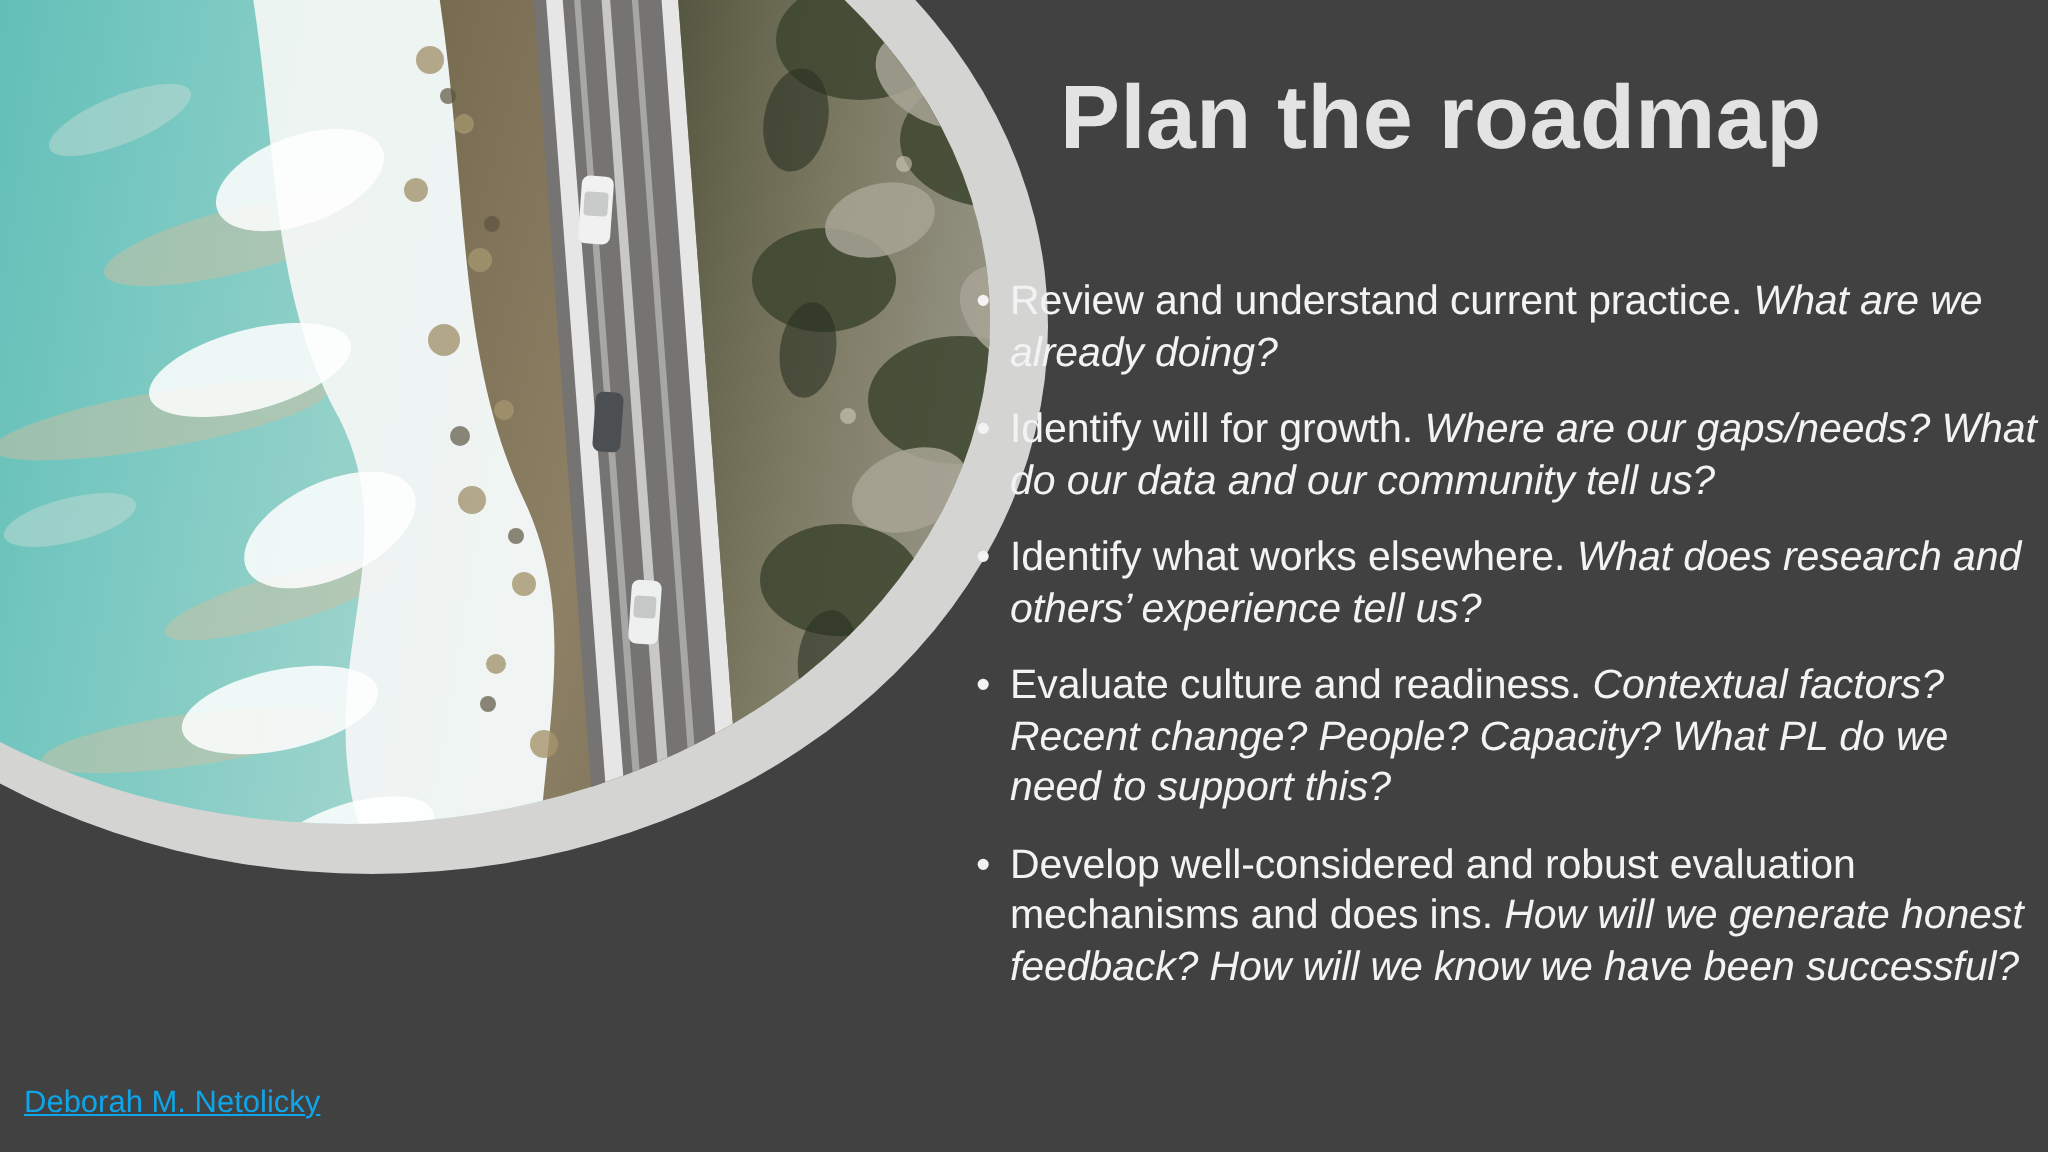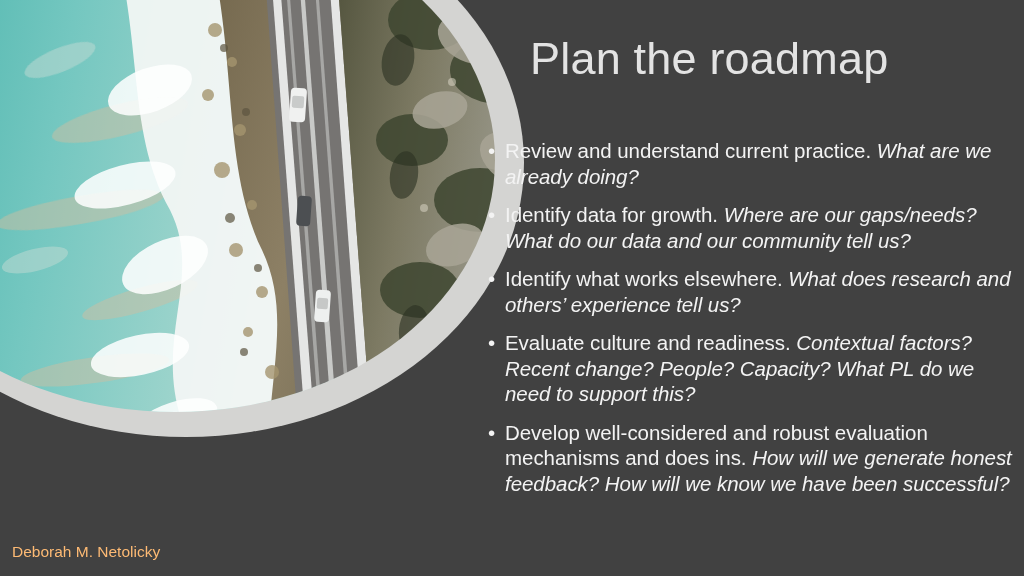--- a/index.html
+++ b/index.html
@@ -37,21 +37,21 @@
     width: 543px;
     height: 576px;
   }
 
   .slide-title {
     position: absolute;
     left: 49px;
     top: 32px;
     font-size: 45px;
     line-height: 54px;
-    font-weight: 400;
+    font-weight: 700;
     letter-spacing: 0.2px;
     color: #e3e3e3;
     white-space: nowrap;
   }
 
   .bullet-list {
     position: absolute;
     left: 0;
     top: 138px;
     width: 538px;
@@ -82,23 +82,24 @@
   }
 
   .bullet-lead { font-style: normal; margin-top: 38px; }
   .bullet-question { font-style: italic; }
 
   
   .footer {
     position: absolute;
     left: 12px;
     bottom: 14px;
-    color: #fdba74;
+    color: #0ea5e9;
     font-size: 15.5px;
     line-height: 21px;
+    text-decoration: underline;
   }
   .footer-line { white-space: nowrap; }
 </style>
 </head>
 <body>
 
 <div id="slide">
 
   <div class="media-wrap">
     <svg class="media-svg" viewBox="0 0 560 576" preserveAspectRatio="none">
@@ -245,21 +246,21 @@
 
     <ul class="bullet-list">
 
       <li class="bullet-item">
         <span class="bullet-marker">•</span>
         <span class="bullet-lead">Review and understand current practice. </span><span class="bullet-question">What are we already doing?</span>
       </li>
 
       <li class="bullet-item">
         <span class="bullet-marker">•</span>
-        <span class="bullet-lead">Identify data for growth. </span><span class="bullet-question">Where are our gaps/needs? What do our data and our community tell us?</span>
+        <span class="bullet-lead">Identify will for growth. </span><span class="bullet-question">Where are our gaps/needs? What do our data and our community tell us?</span>
       </li>
 
       <li class="bullet-item">
         <span class="bullet-marker">•</span>
         <span class="bullet-lead">Identify what works elsewhere. </span><span class="bullet-question">What does research and others’ experience tell us?</span>
       </li>
 
       <li class="bullet-item">
         <span class="bullet-marker">•</span>
         <span class="bullet-lead">Evaluate culture and readiness. </span><span class="bullet-question">Contextual factors? Recent change? People? Capacity? What PL do we need to support this?</span>

